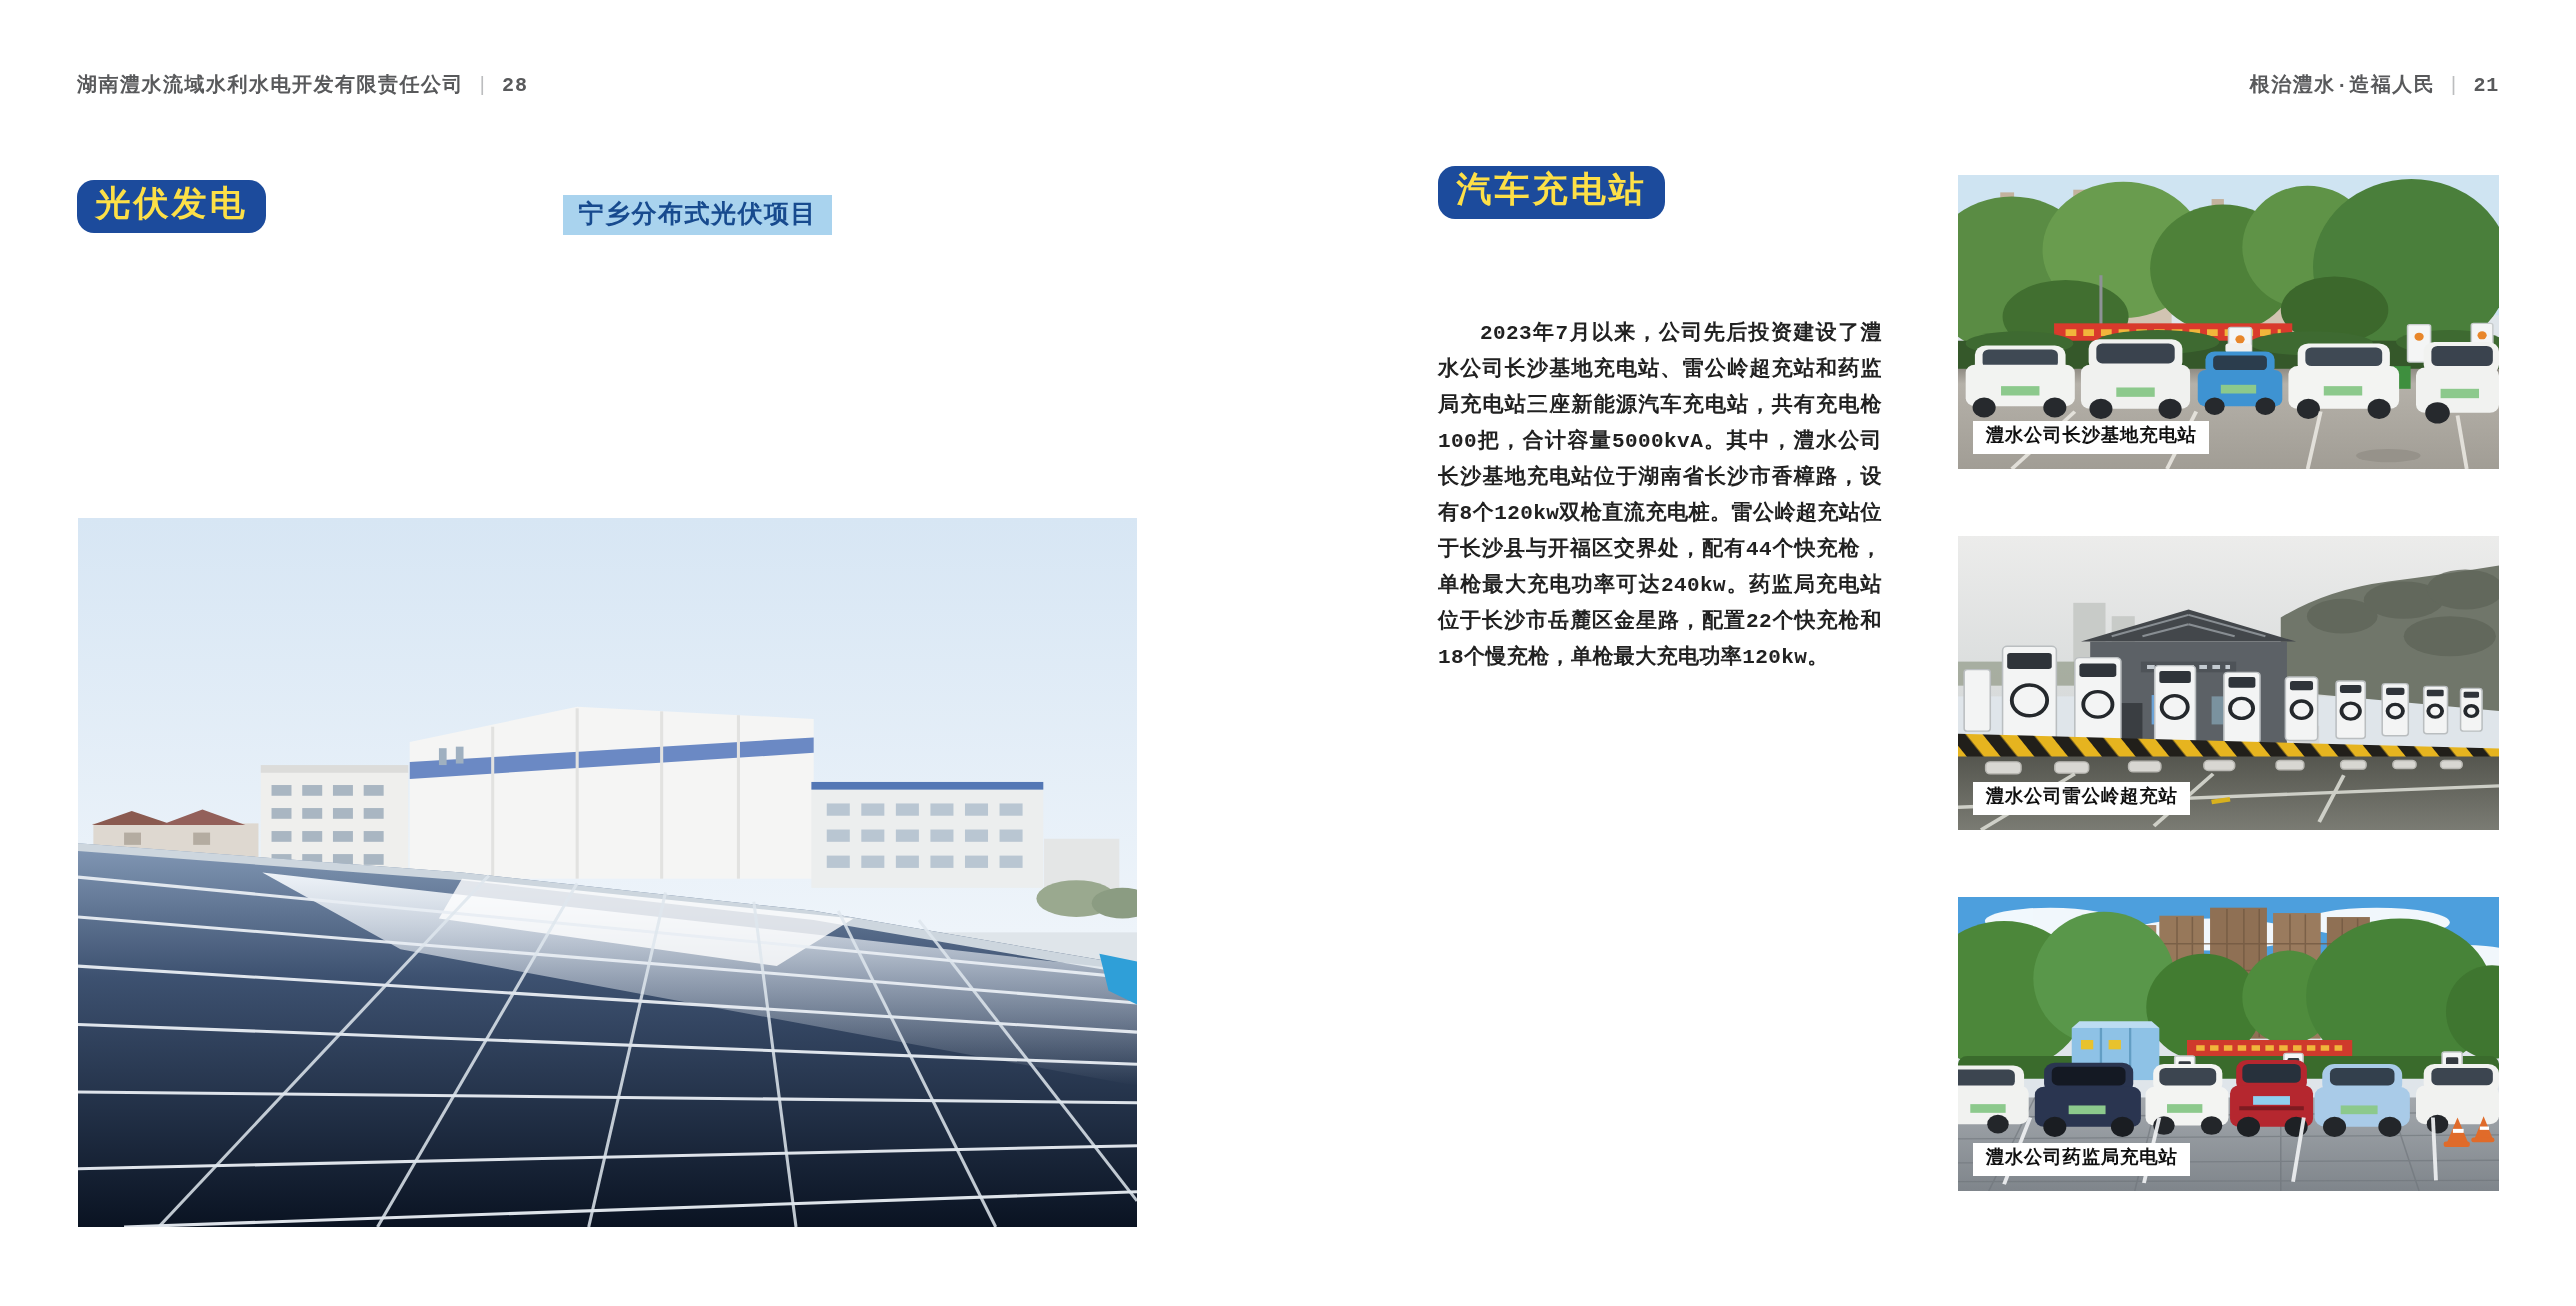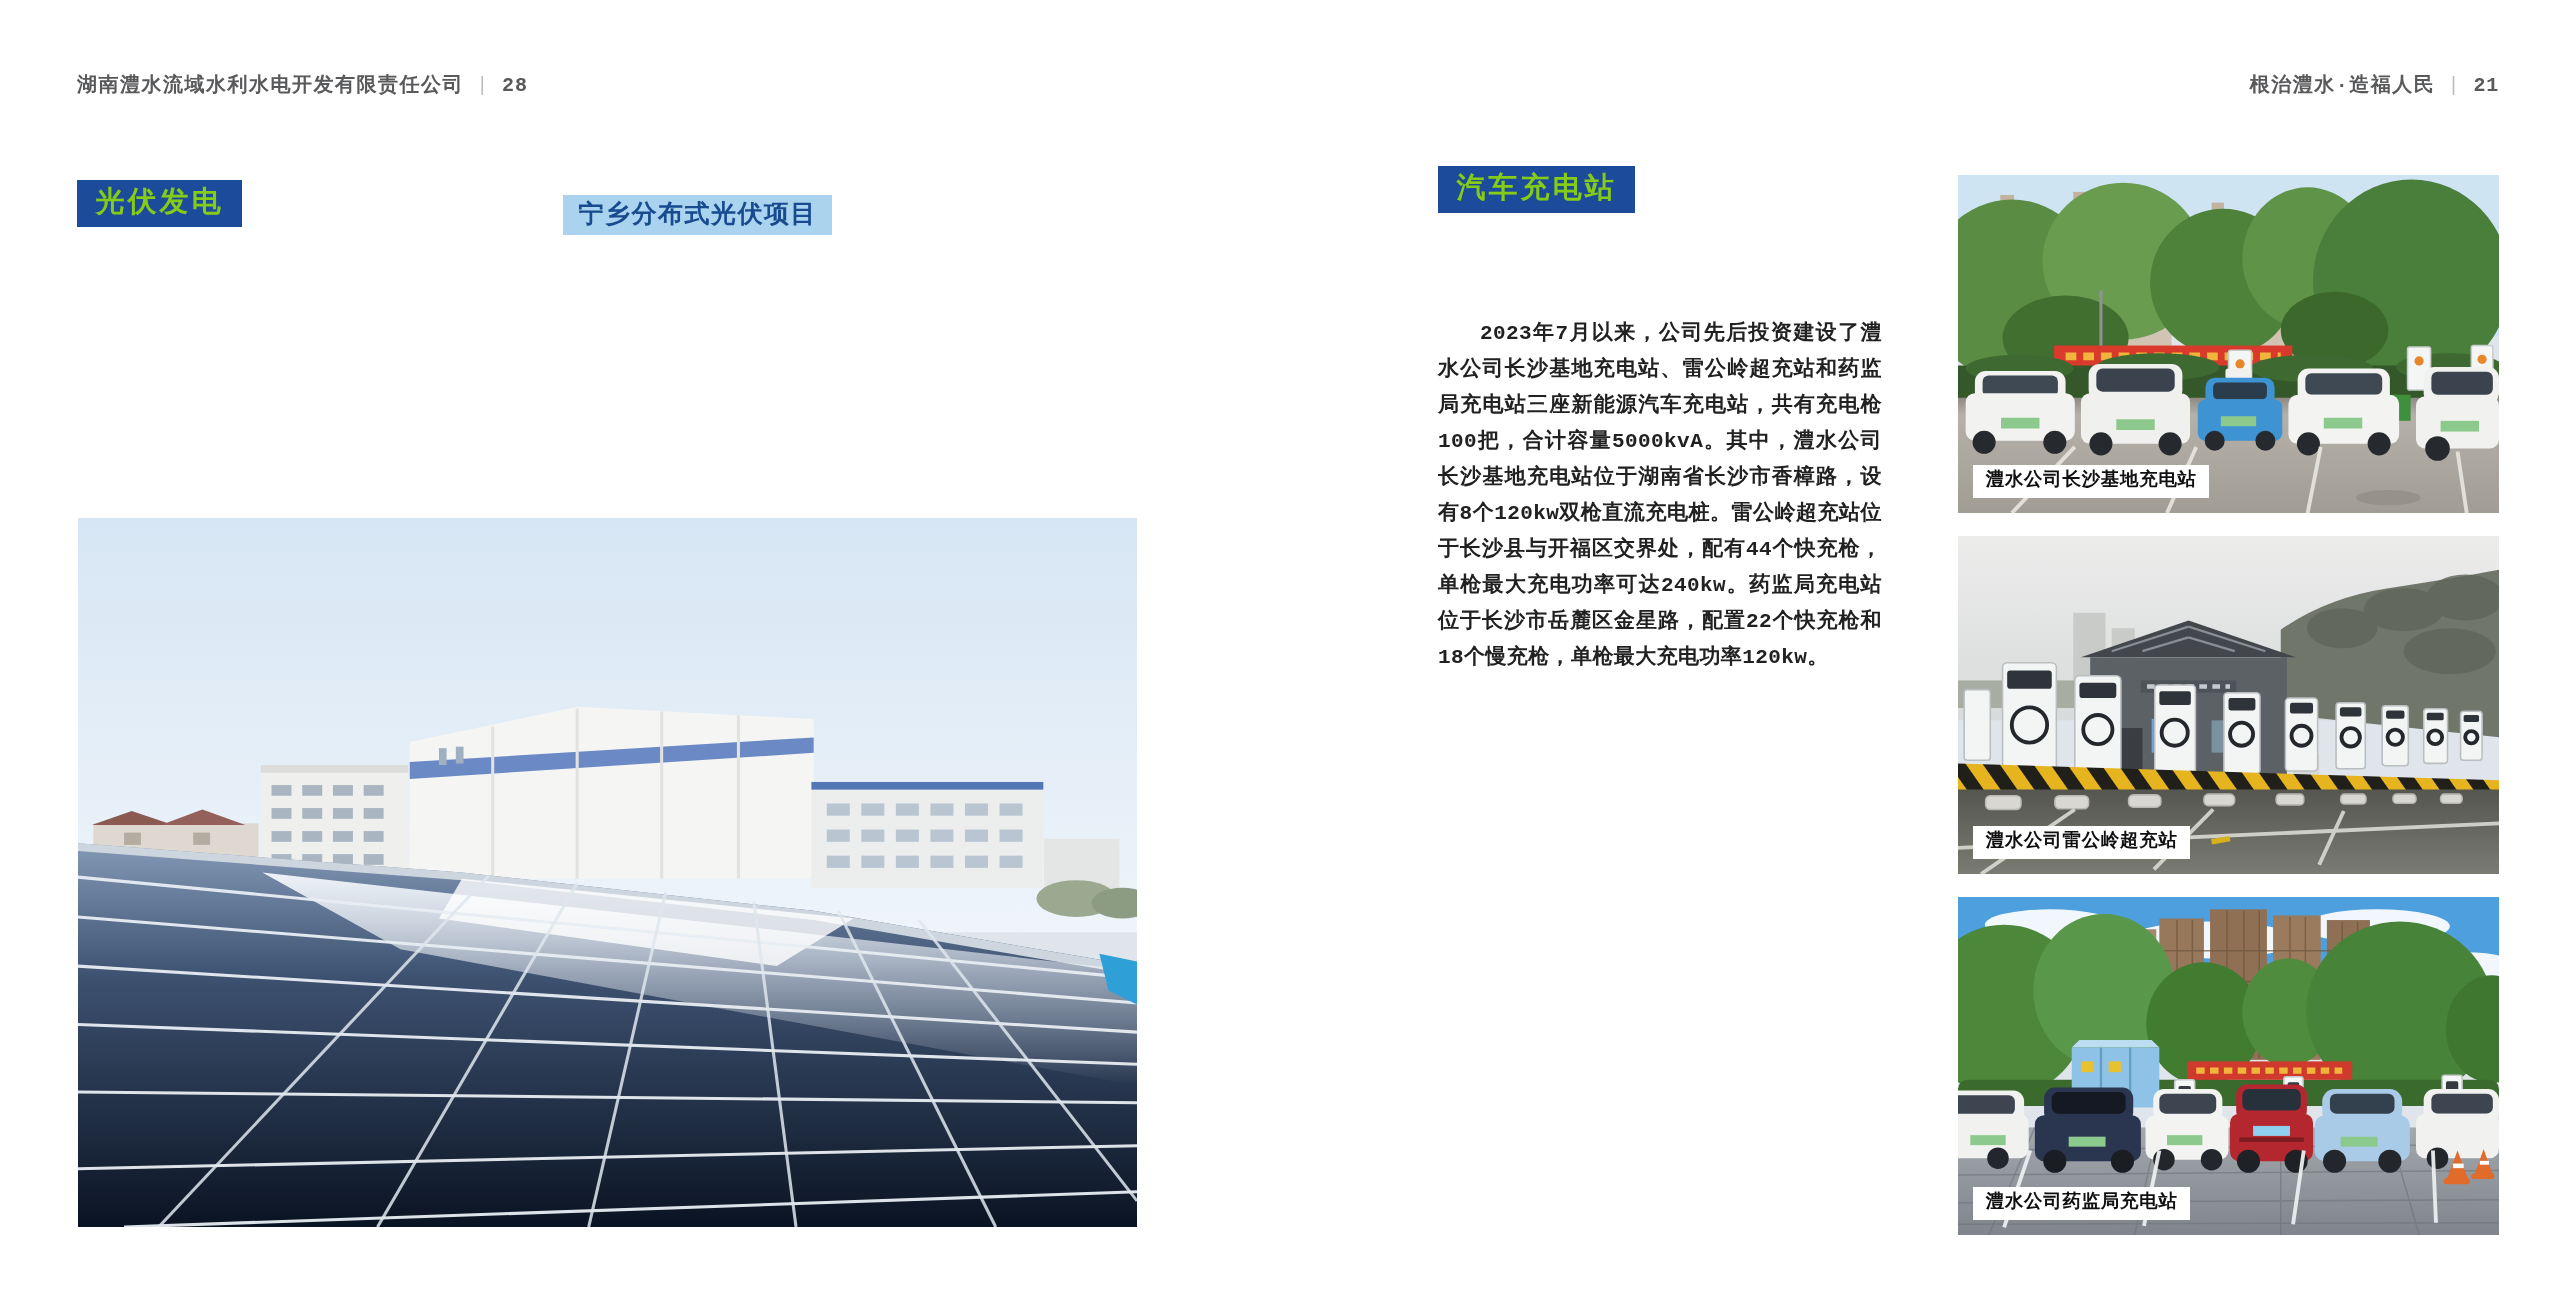--- a/index.html
+++ b/index.html
@@ -13,38 +13,38 @@
   body{width:2576px;height:1306px;position:relative;overflow:hidden;
        font-family:"Liberation Sans","DejaVu Sans",sans-serif;}
   .page{position:absolute;inset:0;background:#ffffff;font-family:Liberation Mono, monospace;}
 
   .hdr{position:absolute;top:71px;font-size:20px;font-weight:bold;color:var(--header-gray);letter-spacing:1.5px;white-space:nowrap;}
   .hdr-left{left:77px;}
   .hdr-right{right:77px;text-align:right;}
   .hdr .divider{color:#bcbdbf;font-weight:normal;padding:0 12.3px;}
   .hdr .pageno{letter-spacing:0.8px;}
 
-  .section-title{position:absolute;background:var(--navy);color:#84cc16;
-    font-size:29px;font-weight:bold;letter-spacing:3.1px;padding:9.2px 18.4px;line-height:1;}
+  .section-title{position:absolute;background:var(--navy);color:#fde047;
+    font-size:35px;font-weight:bold;letter-spacing:3.1px;padding:9.2px 18.4px;line-height:1;border-radius:17px;}
   #pv-title{left:77px;top:180px;}
   #ev-title{left:1438px;top:166px;}
 
   .project-title{position:absolute;left:563px;top:195px;background:var(--subtitle-bg);
     color:var(--subtitle-text);font-size:25px;font-weight:bold;letter-spacing:1.5px;
     padding:7.7px 15.4px;line-height:1;}
 
   .body-par{position:absolute;font-size:21px;line-height:36px;color:var(--body-text);
     font-weight:bold;text-align:justify;text-indent:2em;letter-spacing:0.4px;}
   #pv-par{left:587px;top:264px;width:564px;}
   #ev-par{left:1438px;top:316px;width:444px;}
 
   .photo{position:absolute;overflow:hidden;background:#dfe5ea;}
   .photo svg{display:block;width:100%;height:100%;}
   #photo-solar{left:78px;top:518px;width:1059px;height:709px;}
-  .ev-photo{left:1958px;width:541px;height:338px;}
+  .ev-photo{left:1958px;width:541px;height:294px;}
   #photo-ev-1{top:175px;}
   #photo-ev-2{top:536px;}
   #photo-ev-3{top:897px;}
 
   .photo-caption{position:absolute;left:15.4px;bottom:15.4px;background:#ffffff;color:#101010;
     font-size:18.4px;font-weight:bold;letter-spacing:0.8px;padding:5.4px 12.3px;line-height:1.2;white-space:nowrap;}
 </style>
 </head>
 <body>
 

